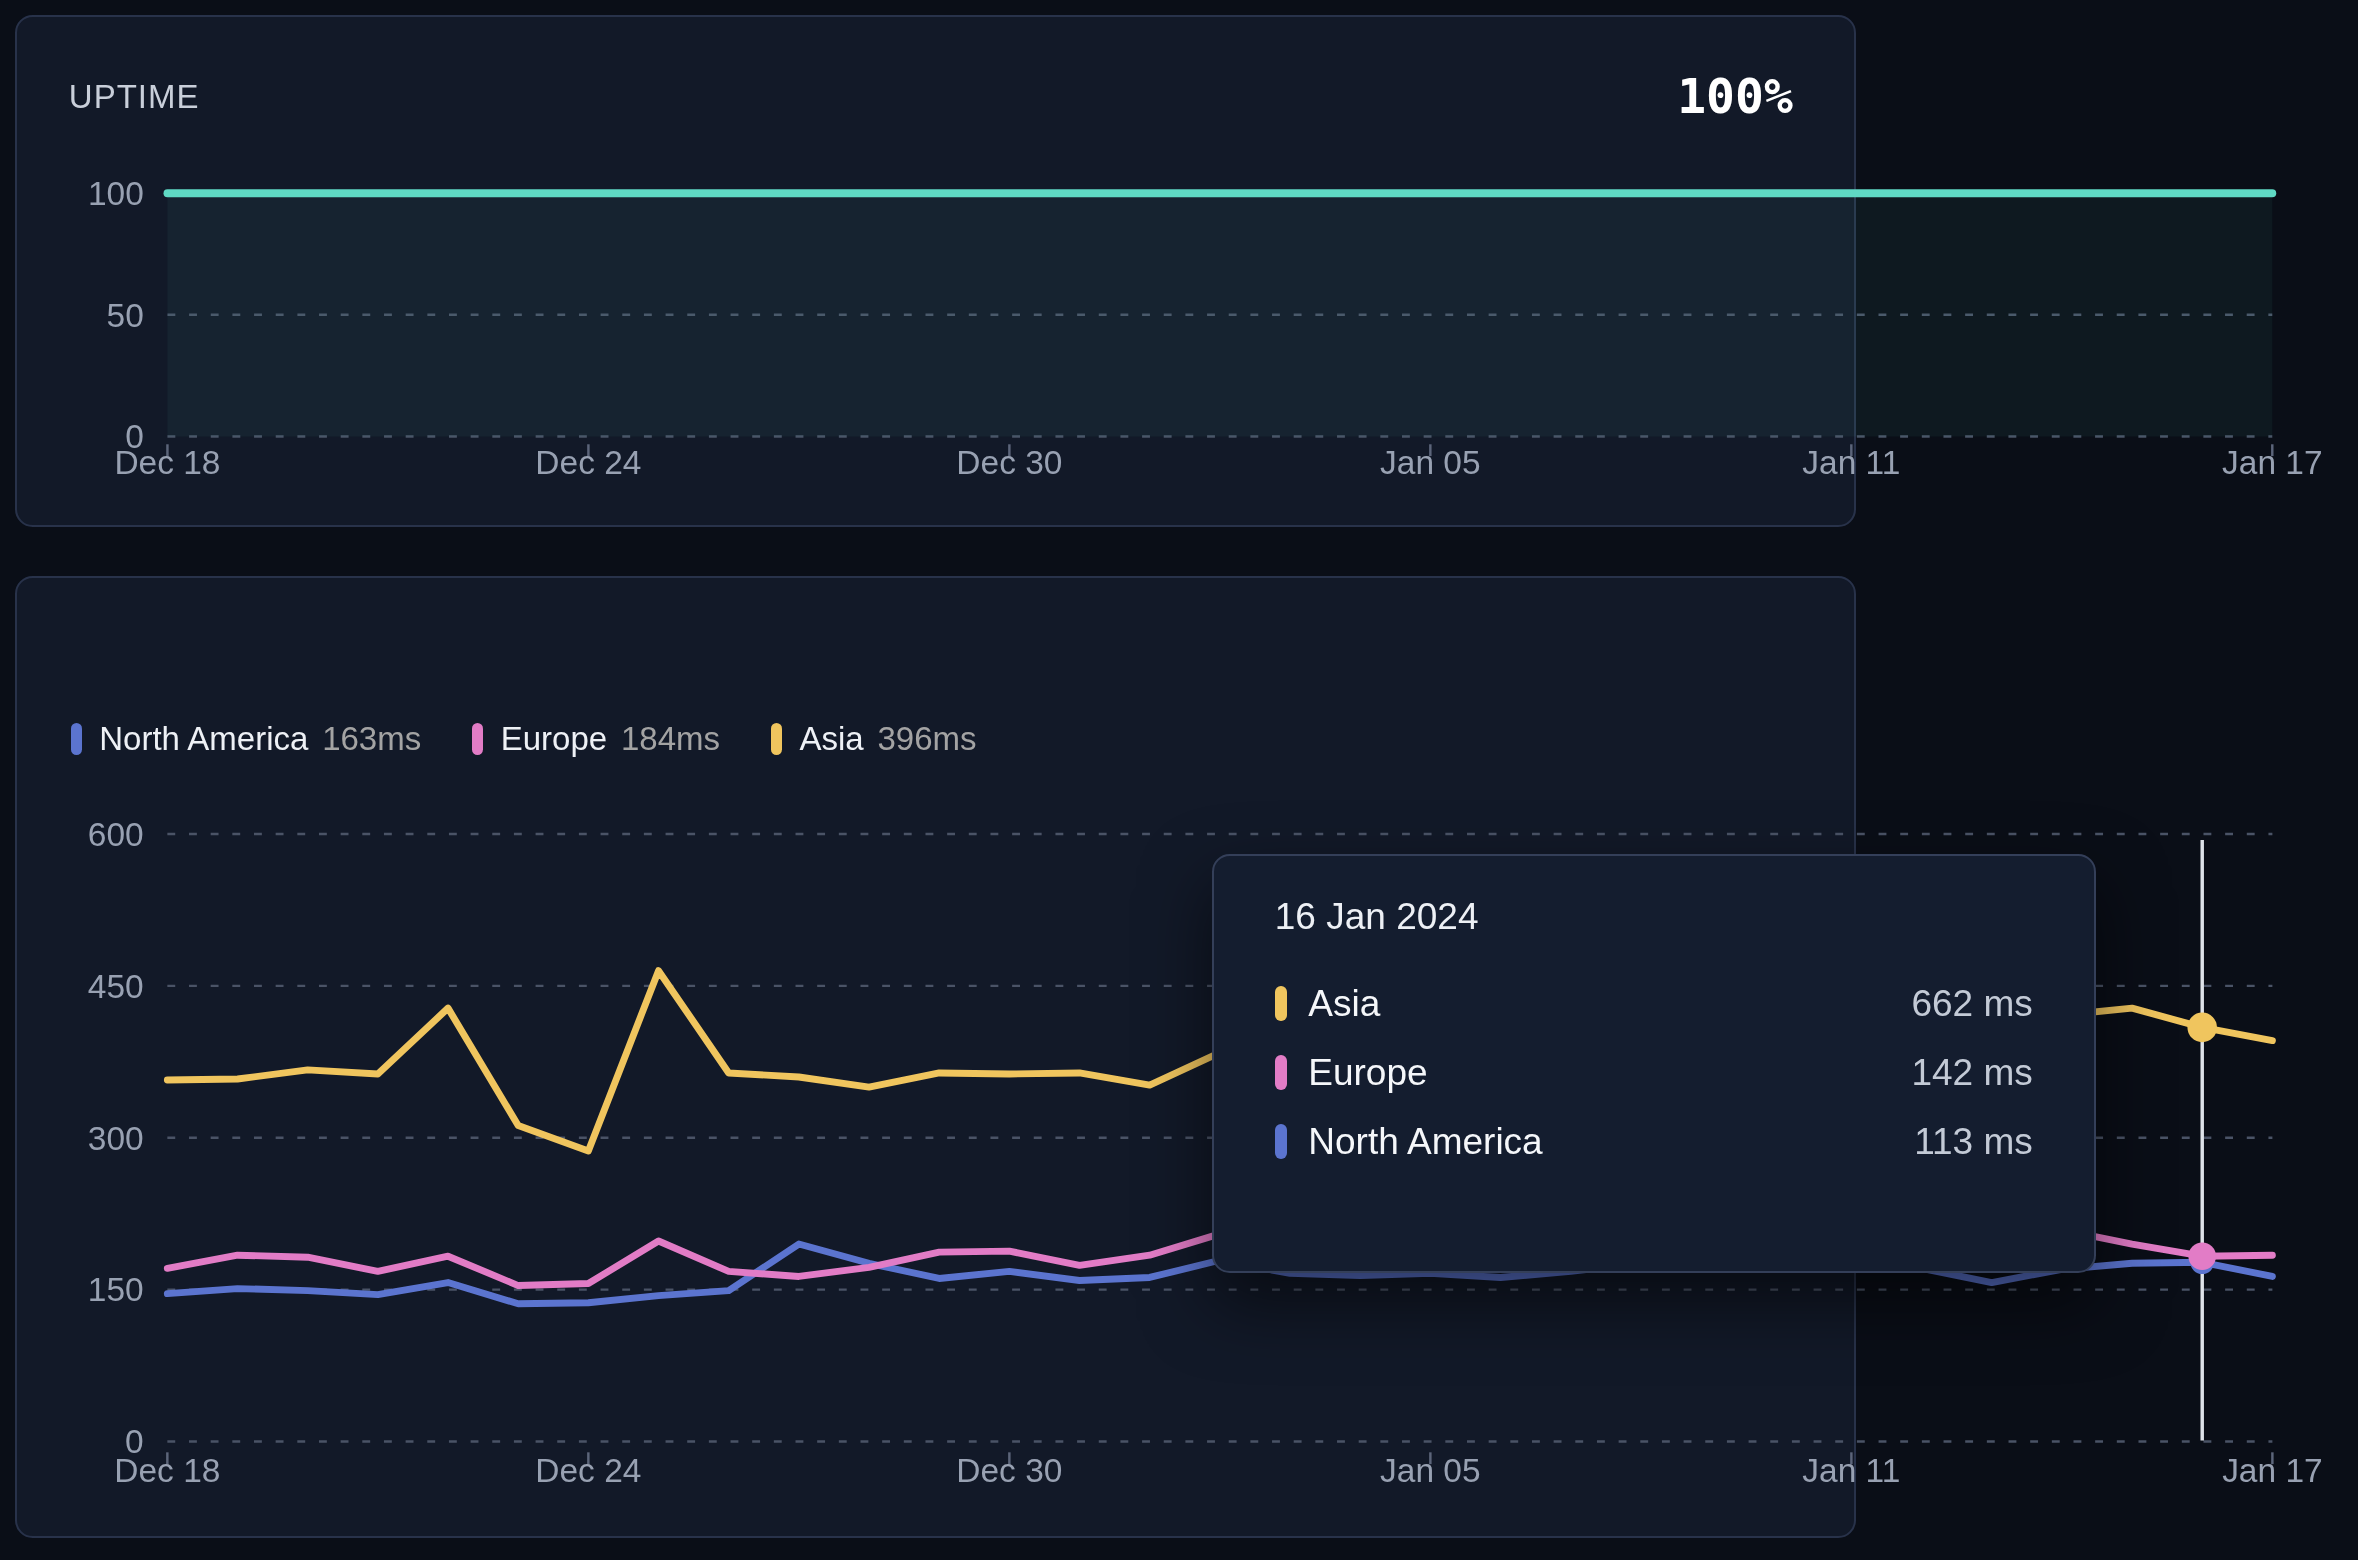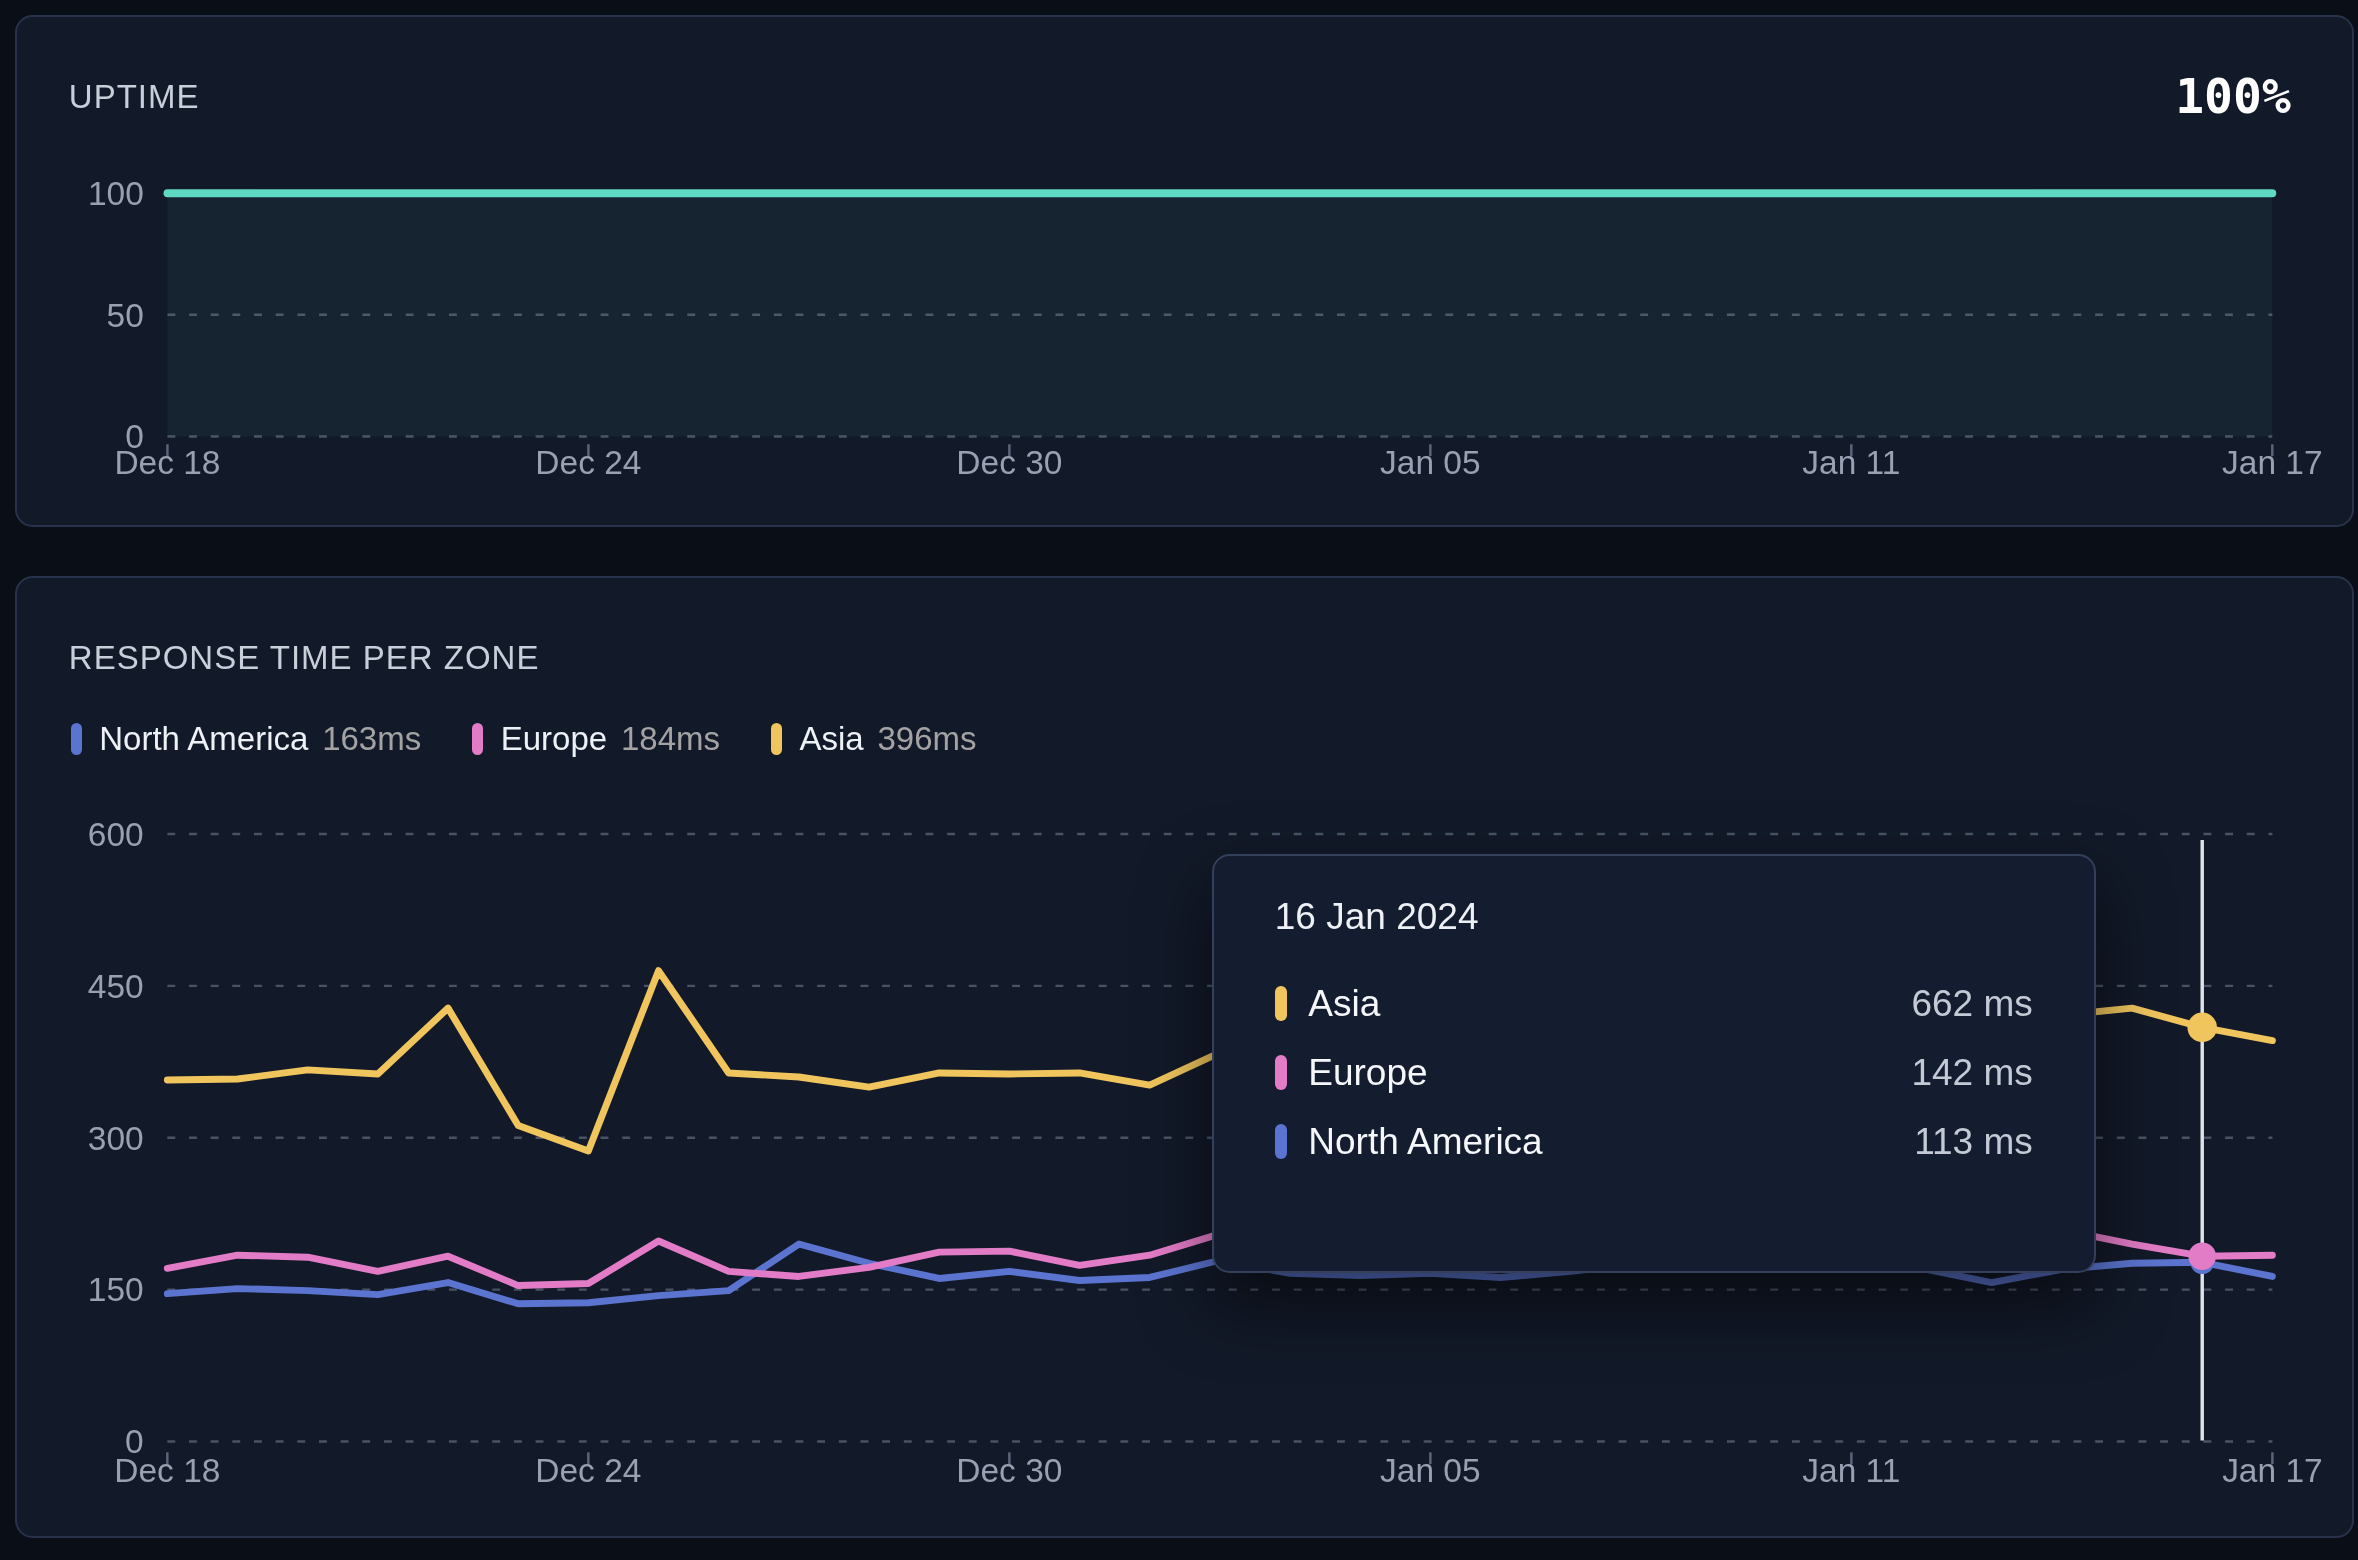--- a/index.html
+++ b/index.html
@@ -1,17 +1,17 @@
 <!DOCTYPE html>
 <html><head>
 <meta charset="utf-8">
 <style>
   html,body{margin:0;padding:0;background:#0a0e17;width:2358px;height:1560px;overflow:hidden;
     font-family:"Liberation Sans",sans-serif;}
-  .panel{position:absolute;left:14.8px;width:2339px;background:#121928;border:2px solid #28324a;
+  .panel{position:absolute;left:14.8px;width:1841px;background:#121928;border:2px solid #28324a;
     border-radius:17.7px;box-sizing:border-box;}
   #panel-uptime{top:14.8px;height:512px;}
   #panel-response{top:576px;height:962px;}
   .panel svg{position:absolute;left:0;top:0;}
   .panel-title{position:absolute;left:52px;top:61px;font-size:33px;letter-spacing:1px;
     color:#c9cfda;font-weight:500;}
   .big-value{position:absolute;right:61px;top:51px;font-family:"DejaVu Sans Mono",monospace;
     font-size:48px;font-weight:600;color:#ffffff;}
   .axis-label{font:34px "Liberation Sans",sans-serif;fill:#98a1b2;}
   
@@ -54,21 +54,20 @@
       <line x1="1862.4" y1="434" x2="1862.4" y2="446" stroke="#5c657a" stroke-width="2.5"></line>
       <text x="1862.4" y="464" text-anchor="middle" class="axis-label">Jan 11</text>
       <line x1="2290" y1="434" x2="2290" y2="446" stroke="#5c657a" stroke-width="2.5"></line>
       <text x="2290" y="464" text-anchor="middle" class="axis-label">Jan 17</text>
       <polygon points="152,179 223.26666666666665,179 294.5333333333333,179 365.8,179 437.06666666666666,179 508.3333333333333,179 579.6,179 650.8666666666667,179 722.1333333333333,179 793.4,179 864.6666666666666,179 935.9333333333333,179 1007.2,179 1078.4666666666667,179 1149.7333333333333,179 1221,179 1292.2666666666667,179 1363.5333333333333,179 1434.8,179 1506.0666666666666,179 1577.3333333333333,179 1648.6,179 1719.8666666666666,179 1791.1333333333334,179 1862.4,179 1933.6666666666667,179 2004.9333333333334,179 2076.2,179 2147.4666666666667,179 2218.733333333333,179 2290,179 2290,426 152,426" fill="rgba(100,216,198,0.055)"></polygon>
       <polyline points="152,179 223.26666666666665,179 294.5333333333333,179 365.8,179 437.06666666666666,179 508.3333333333333,179 579.6,179 650.8666666666667,179 722.1333333333333,179 793.4,179 864.6666666666666,179 935.9333333333333,179 1007.2,179 1078.4666666666667,179 1149.7333333333333,179 1221,179 1292.2666666666667,179 1363.5333333333333,179 1434.8,179 1506.0666666666666,179 1577.3333333333333,179 1648.6,179 1719.8666666666666,179 1791.1333333333334,179 1862.4,179 1933.6666666666667,179 2004.9333333333334,179 2076.2,179 2147.4666666666667,179 2218.733333333333,179 2290,179" fill="none" stroke="#5fd9c4" stroke-width="8" stroke-linejoin="round" stroke-linecap="round"></polyline>
     </svg>
 </section>
 
 <section class="panel" id="panel-response">
-  <div class="panel-title">RESPONSE TIME PER ZONE</div>
 
   <div class="legend">
     <div class="legend-item">
       <span class="pill" style="background: rgb(91, 116, 207);"></span>
       <span class="legend-label">North America</span>
       <span class="legend-value">163ms</span>
     </div>
     <div class="legend-item">
       <span class="pill" style="background: rgb(226, 124, 198);"></span>
       <span class="legend-label">Europe</span>

